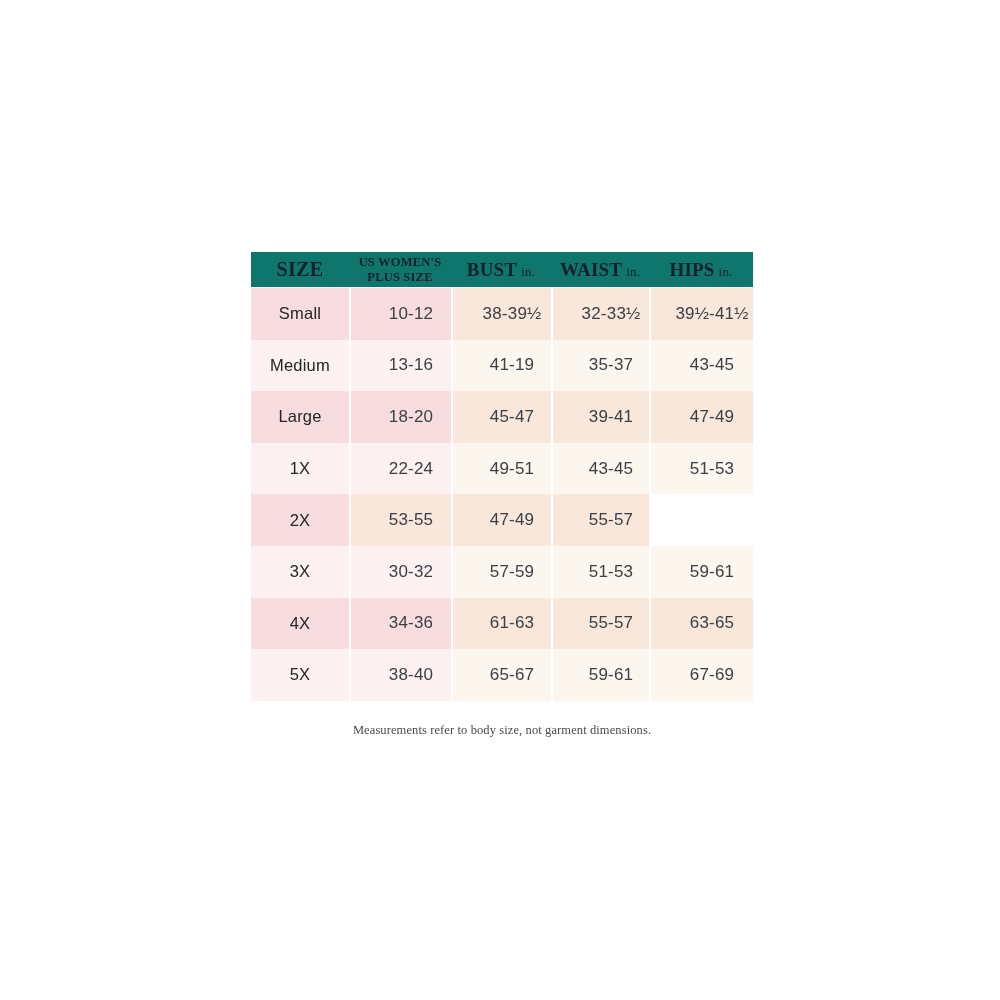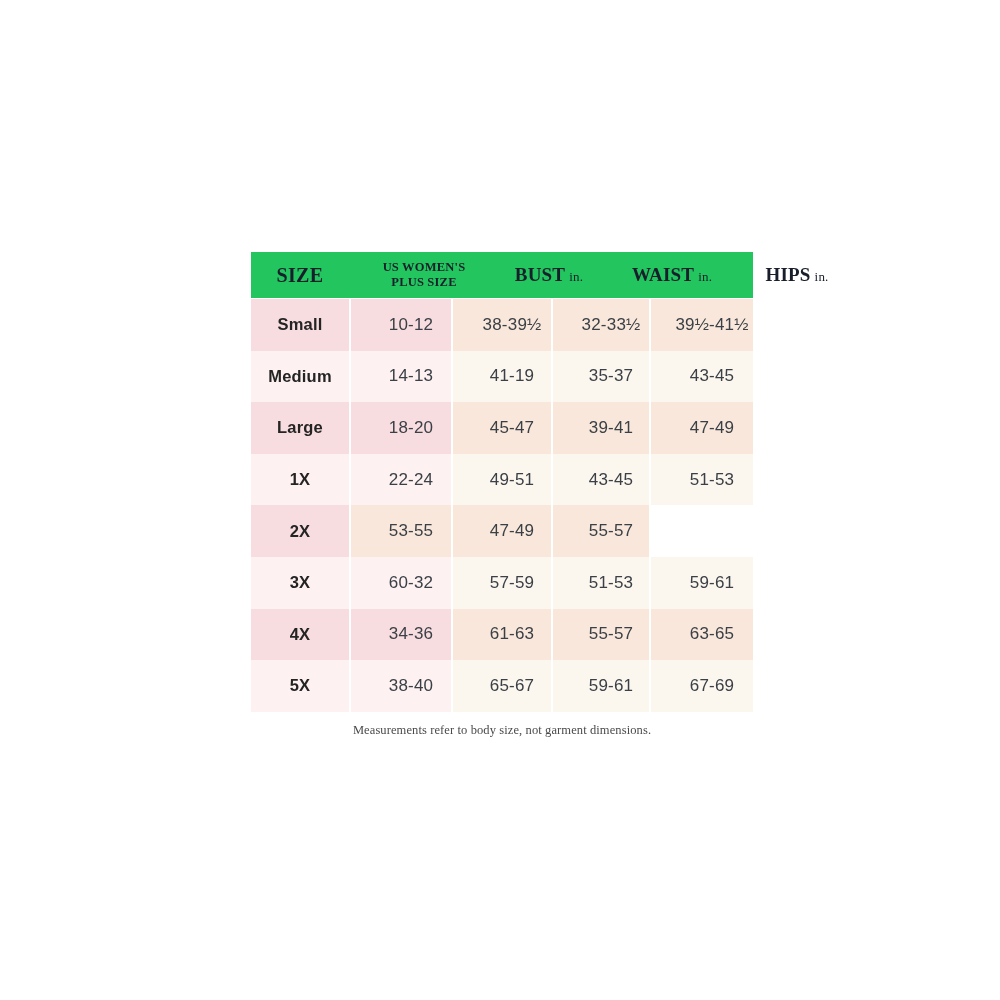--- a/index.html
+++ b/index.html
@@ -13,24 +13,23 @@
     width: 502px;
   }
 
   .grid-row {
     display: grid;
     grid-template-columns: 98px 102px 100px 98px 104px;
   }
 
   
   .header-row {
-    height: 47px;
-    background: #22c55e;
+    height: 36px;
+    background: #0f766e;
     border-bottom: 1px solid #ffffff;
-    gap: 24px;
   }
   .hcell {
     display: flex;
     align-items: center;
     justify-content: center;
     color: #181f2b;
     font-family: "Liberation Serif", serif;
     font-weight: bold;
   }
   .hgroup { display: inline-block; white-space: nowrap; }
@@ -51,21 +50,21 @@
   .body-row { height: 51.6px; }
   .cell {
     display: flex;
     align-items: center;
     justify-content: center;
     font-size: 17px;
     color: #3b4046;
     letter-spacing: 0.2px;
   }
   .cell.c1, .cell.c2, .cell.c3, .cell.c4 { border-left: 2px solid #ffffff; padding-left: 20px; }
-  .size-cell { font-weight: bold; color: #242424; font-size: 16.5px; }
+  .size-cell { font-weight: normal; color: #242424; font-size: 16.5px; }
 
   .dark  .c0, .dark  .c1 { background: #f8dde0; }
   .dark  .c2, .dark  .c3, .dark  .c4 { background: #f8e7da; }
   .light .c0, .light .c1 { background: #fdf1f1; }
   .light .c2, .light .c3, .light .c4 { background: #fbf6ee; }
 
   
   .footnote {
     position: absolute;
     left: 251px;
@@ -107,21 +106,21 @@
   <div class="grid-row body-row dark">
     <div class="cell c0 size-cell">Small</div>
     <div class="cell c1">10-12</div>
     <div class="cell c2">38-39½</div>
     <div class="cell c3">32-33½</div>
     <div class="cell c4">39½-41½</div>
   </div>
 
   <div class="grid-row body-row light">
     <div class="cell c0 size-cell">Medium</div>
-    <div class="cell c1">14-13</div>
+    <div class="cell c1">13-16</div>
     <div class="cell c2">41-19</div>
     <div class="cell c3">35-37</div>
     <div class="cell c4">43-45</div>
   </div>
 
   <div class="grid-row body-row dark">
     <div class="cell c0 size-cell">Large</div>
     <div class="cell c1">18-20</div>
     <div class="cell c2">45-47</div>
     <div class="cell c3">39-41</div>
@@ -138,21 +137,21 @@
 
   <div class="grid-row body-row dark">
     <div class="cell c0 size-cell">2X</div>
     <div class="cell c2">53-55</div>
     <div class="cell c3">47-49</div>
     <div class="cell c4">55-57</div>
   </div>
 
   <div class="grid-row body-row light">
     <div class="cell c0 size-cell">3X</div>
-    <div class="cell c1">60-32</div>
+    <div class="cell c1">30-32</div>
     <div class="cell c2">57-59</div>
     <div class="cell c3">51-53</div>
     <div class="cell c4">59-61</div>
   </div>
 
   <div class="grid-row body-row dark">
     <div class="cell c0 size-cell">4X</div>
     <div class="cell c1">34-36</div>
     <div class="cell c2">61-63</div>
     <div class="cell c3">55-57</div>

